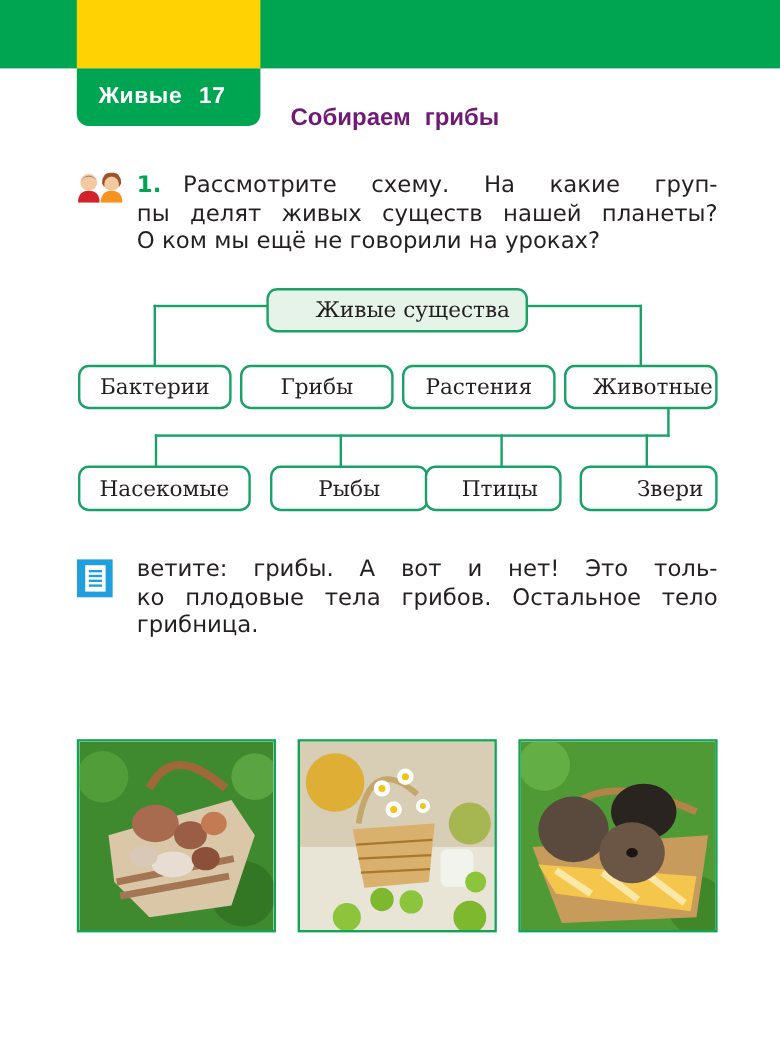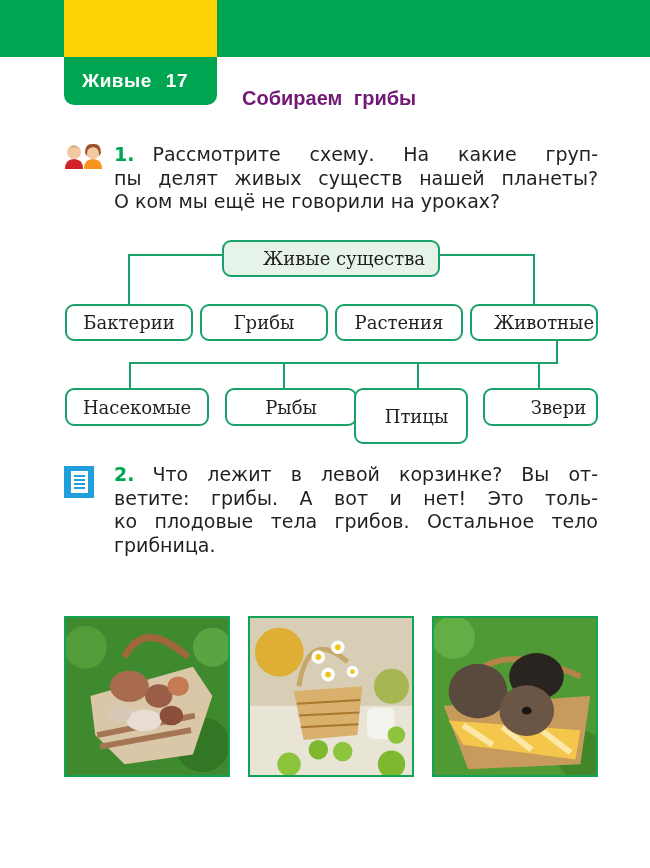--- a/index.html
+++ b/index.html
@@ -79,34 +79,33 @@
 
   <div class="node root" style="left:222px; top:240px; width:218px; height:37px;">Живые существа</div>
 
   <div class="node" style="left:200px; top:304px; width:128px; height:37px;">Грибы</div>
   <div class="node" style="left:65px; top:304px; width:128px; height:37px;">Бактерии</div>
   <div class="node" style="left:335px; top:304px; width:128px; height:37px;">Растения</div>
   <div class="node" style="left:470px; top:304px; width:128px; height:37px;padding-left:20px;">Животные</div>
 
   <div class="node" style="left:65px; top:388px; width:144px; height:38px;text-align:right;">Насекомые</div>
   <div class="node" style="left:225px; top:388px; width:132px; height:38px;">Рыбы</div>
-  <div class="node" style="left:354px; top:388px; width:114px; height:56px;padding-left:11px;">Птицы</div>
+  <div class="node" style="left:354px; top:388px; width:114px; height:38px;padding-left:11px;">Птицы</div>
   <div class="node" style="left:483px; top:388px; width:115px; height:38px;padding-left:36px;">Звери</div>
 </div>
 
 <svg class="doc-icon" viewBox="0 0 30 32">
   <rect x="0" y="0" width="30" height="32" fill="#1fa0dc"></rect>
   <rect x="7" y="5" width="17" height="22" fill="#ffffff"></rect>
   <rect x="10" y="9" width="11" height="2" fill="#1fa0dc"></rect>
   <rect x="10" y="13" width="11" height="2" fill="#1fa0dc"></rect>
   <rect x="10" y="17" width="11" height="2" fill="#1fa0dc"></rect>
   <rect x="10" y="21" width="11" height="2" fill="#1fa0dc"></rect>
 </svg>
 <div class="task task2">
-  <span class="line"><span class="num">2.</span><span>Что лежит в левой корзинке? Вы от-</span></span>
   <span class="line">ветите: грибы. А вот и нет! Это толь-</span>
   <span class="line">ко плодовые тела грибов. Остальное тело</span>
   <span class="line last">грибница.</span>
 </div>
 
 <div class="photo" style="left:64px;" title="Корзинка с грибами на траве">
   <svg viewBox="0 0 166 161" preserveAspectRatio="none">
     <rect width="166" height="161" fill="#3f8a2e"></rect>
     <circle cx="20" cy="30" r="22" fill="#5aa540" opacity="0.7"></circle>
     <circle cx="140" cy="130" r="28" fill="#2f6f22" opacity="0.7"></circle>

